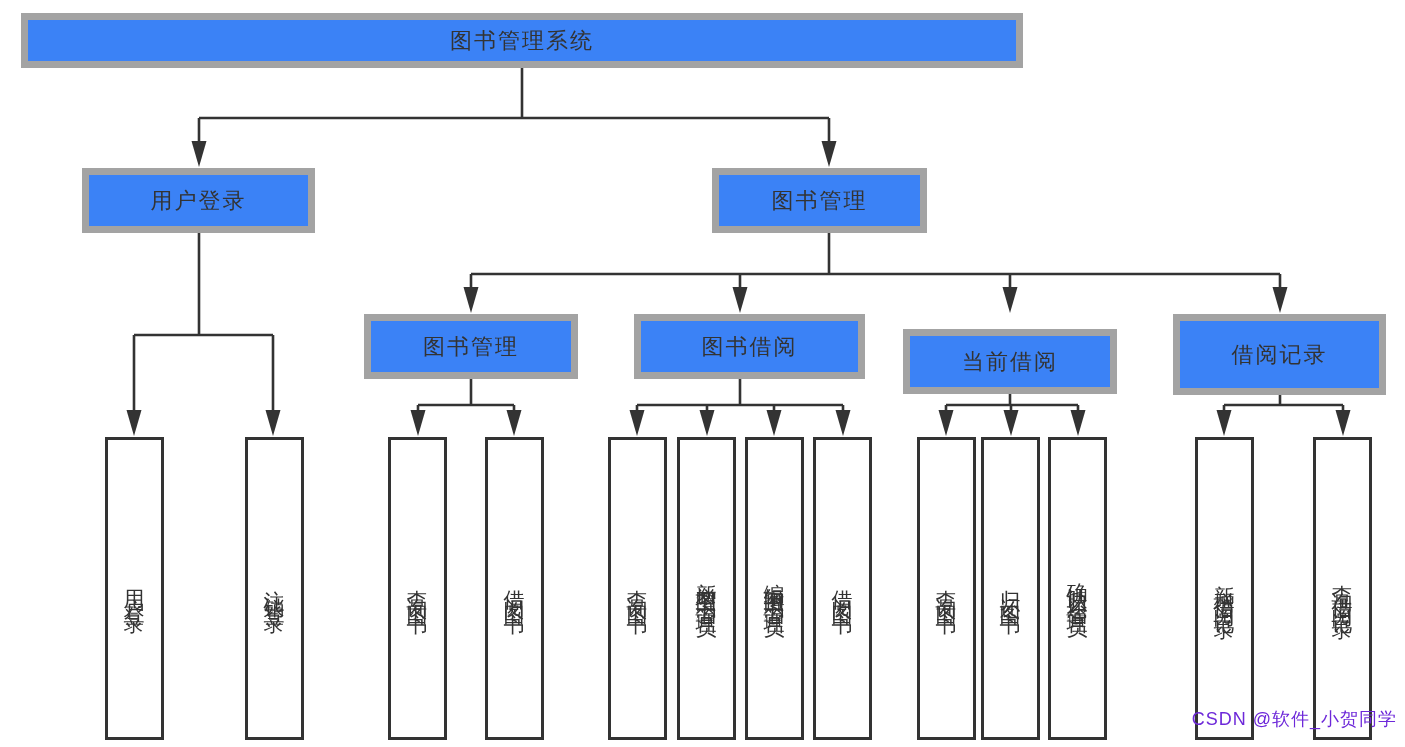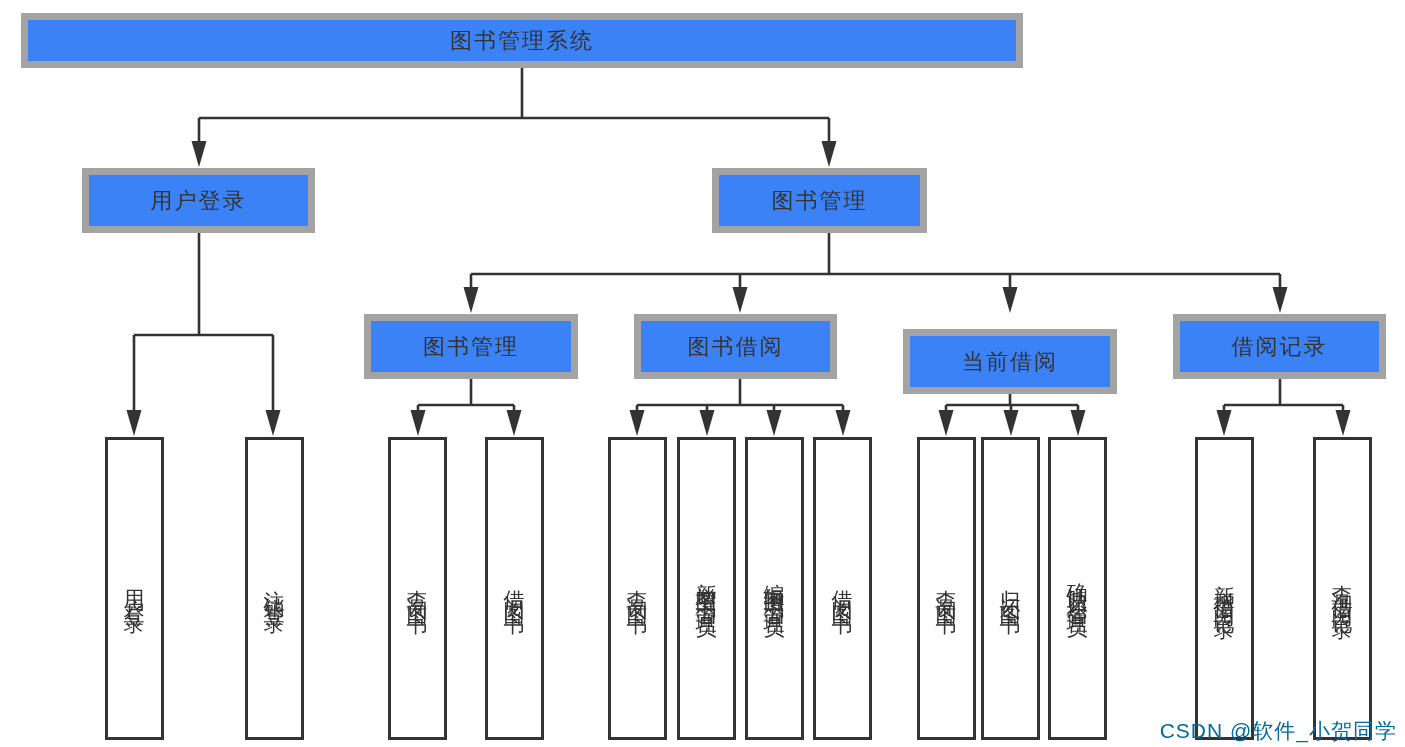--- a/index.html
+++ b/index.html
@@ -44,23 +44,23 @@
     text-orientation: mixed;
     font-size: 21px;
     letter-spacing: 8px;
     color: #333333;
     line-height: 1;
   }
   .leaf.long { letter-spacing: 5px; }
   .watermark {
     position: absolute;
     right: 8px;
-    bottom: 2px;
-    font-size: 21px;
-    color: #0369a1;
+    bottom: 16px;
+    font-size: 18px;
+    color: #6d28d9;
     letter-spacing: 1px;
     white-space: nowrap;
   }
 </style>
 </head>
 <body>
 
 <div id="stage">
 
   <svg id="connectors" viewBox="0 0 1405 747" xmlns="http://www.w3.org/2000/svg">
@@ -102,23 +102,23 @@
       <polygon points="1335.5,410 1350.5,410 1343,436"></polygon>
     </g>
   </svg>
 
   <div class="hnode" style="left:21px; top:13px; width:1002px; height:55px;">图书管理系统</div>
 
   <div class="hnode" style="left:82px; top:168px; width:233px; height:65px;">用户登录</div>
   <div class="hnode" style="left:712px; top:168px; width:215px; height:65px;">图书管理</div>
 
   <div class="hnode" style="left:364px; top:314px; width:214px; height:65px;">图书管理</div>
-  <div class="hnode" style="left:634px; top:314px; width:203px; height:65px;">图书借阅</div>
+  <div class="hnode" style="left:634px; top:314px; width:231px; height:65px;">图书借阅</div>
   <div class="hnode" style="left:903px; top:313px; width:214px; height:65px;margin-top:16px;">当前借阅</div>
-  <div class="hnode" style="left:1173px; top:314px; width:213px; height:65px;">借阅记录</div>
+  <div class="hnode" style="left:1173px; top:314px; width:213px; height:81px;">借阅记录</div>
 
   <div class="leaf" style="left:105px;">用户登录</div>
   <div class="leaf" style="left:245px;">注销登录</div>
 
   <div class="leaf" style="left:388px;">查询图书</div>
   <div class="leaf" style="left:485px;">借阅图书</div>
 
   <div class="leaf" style="left:608px;">查询图书</div>
   <div class="leaf long" style="left:677px;">新增图书（管理员）</div>
   <div class="leaf long" style="left:745px;">编辑图书（管理员）</div>

